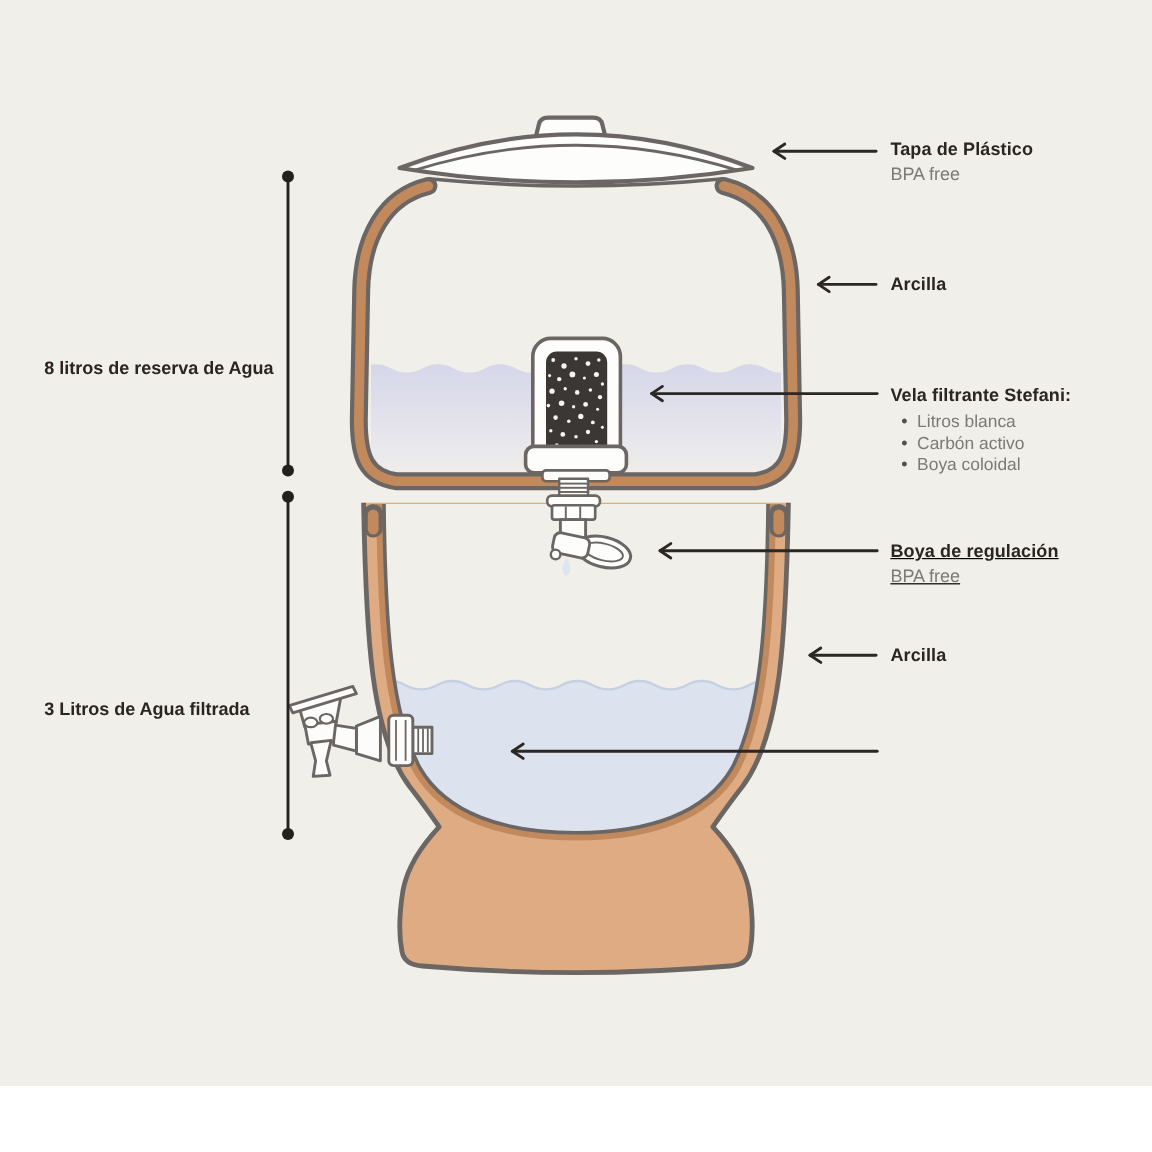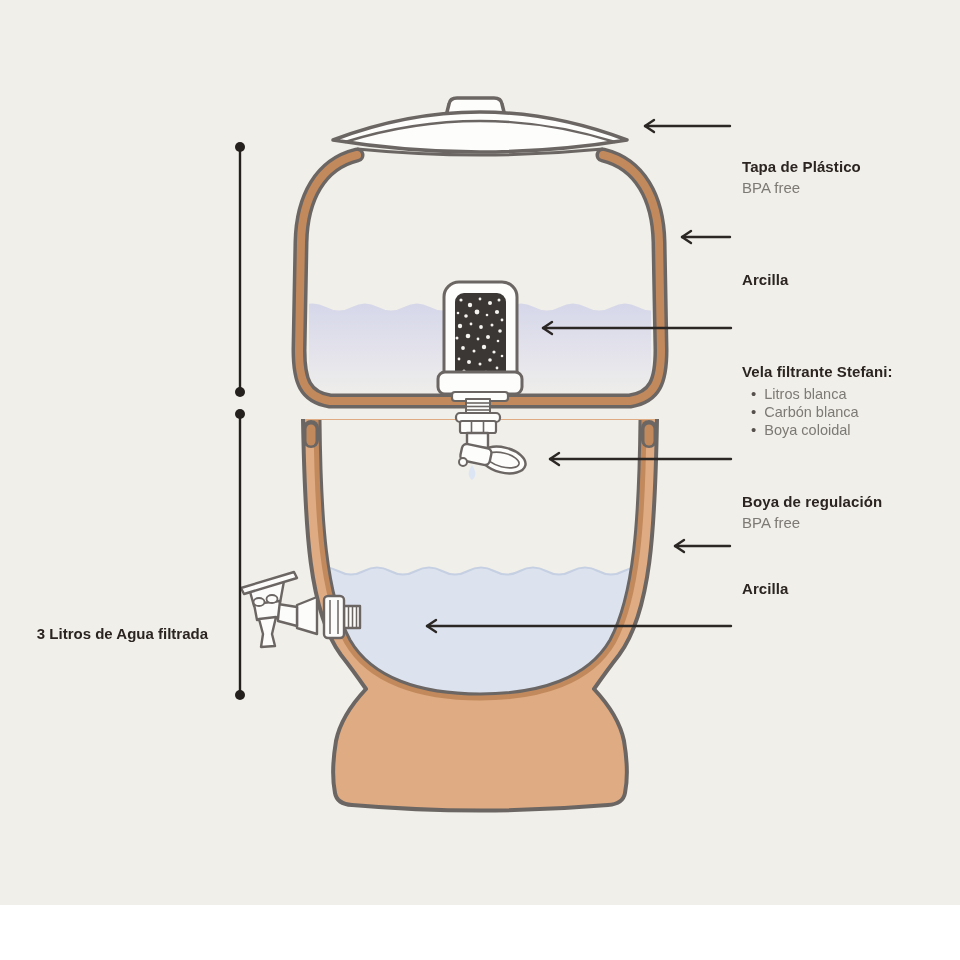--- a/index.html
+++ b/index.html
@@ -4,21 +4,21 @@
 <style>
   :root{
     --bg:#f0efe9; --footer:#ffffff; --clay:#c2895c; --clay-light:#dfab82;
     --outline:#6b6663; --water:#dce3ef; --waterline:#c6d0e3; --candle:#3b3734;
     --ink:#2b2420; --gray:#7d7974; --anno:#2b2724; --white:#fdfdfc;
   }
   *{margin:0;padding:0;box-sizing:border-box;}
   body{background:#fff;font-family:"Liberation Sans",sans-serif;}
   .stage{position:relative;width:960px;height:960px;overflow:hidden;background:var(--footer);}
   .stage svg{position:absolute;left:0;top:0;}
-  .lbl{position:absolute;line-height:19px;margin-top:42px;}
+  .lbl{position:absolute;line-height:19px;}
   .lbl-title{font-size:15px;font-weight:700;color:var(--ink);letter-spacing:.1px;}
   .lbl-sub{font-size:15px;color:var(--gray);margin-top:2px;}
   .left-lbl{text-align:right;font-size:15px;font-weight:700;color:var(--ink);}
   .bullets{margin-top:4px;}
   .bullet-row{display:flex;align-items:baseline;font-size:14.5px;color:var(--gray);line-height:18px;}
   .bullet-row::before{content:"\2022";color:#55504c;font-size:15px;margin:0 8px 0 9px;}
   .grifo-line{font-size:15px;font-weight:700;color:var(--ink);line-height:21px;}
 </style>
 </head>
 <body>
@@ -198,48 +198,49 @@
           <circle cx="240" cy="392" r="5" stroke="none"></circle>
       </g>
       <g>
         <line x1="240" y1="414" x2="240" y2="695"></line>
         <circle cx="240" cy="414" r="5" stroke="none"></circle>
           <circle cx="240" cy="695" r="5" stroke="none"></circle>
       </g>
     </g>
   </svg>
 
+  <div class="lbl left-lbl" style="left:28px;top:298px;width:200px;">8 litros de reserva de Agua</div>
 
   <div class="lbl left-lbl" style="left:8px;top:582px;width:200px;">3 Litros de Agua filtrada</div>
 
   <div class="lbl" style="left:742px;top:115px;">
     <div class="lbl-title">Tapa de Plástico</div>
     <div class="lbl-sub">BPA free</div>
   </div>
 
   <div class="lbl" style="left:742px;top:228px;">
     <div class="lbl-title">Arcilla</div>
   </div>
 
   <div class="lbl" style="left:742px;top:320px;text-align:right;">
     <div class="lbl-title">Vela filtrante Stefani:</div>
     <div class="bullets">
       <div class="bullet-row">
           <span>Litros blanca</span>
         </div>
       <div class="bullet-row">
-          <span>Carbón blanca</span>
+          <span>Carbón activo</span>
         </div>
       <div class="bullet-row">
           <span>Boya coloidal</span>
         </div>
     </div>
   </div>
 
-  <div class="lbl" style="left:742px;top:450px;">
+  <div class="lbl" style="left:742px;top:450px;text-decoration:underline;">
     <div class="lbl-title">Boya de regulación</div>
     <div class="lbl-sub">BPA free</div>
   </div>
 
   <div class="lbl" style="left:742px;top:537px;">
     <div class="lbl-title">Arcilla</div>
   </div>
 
 
 </div>

